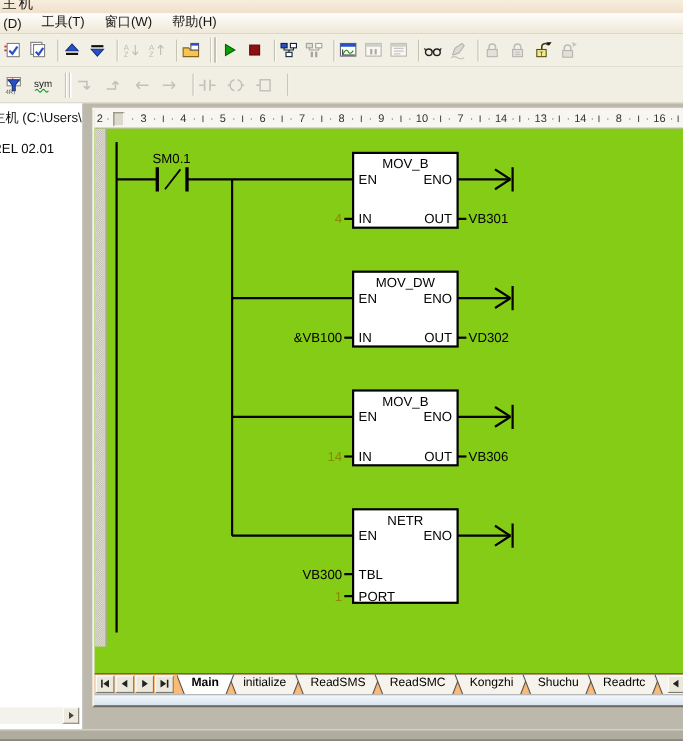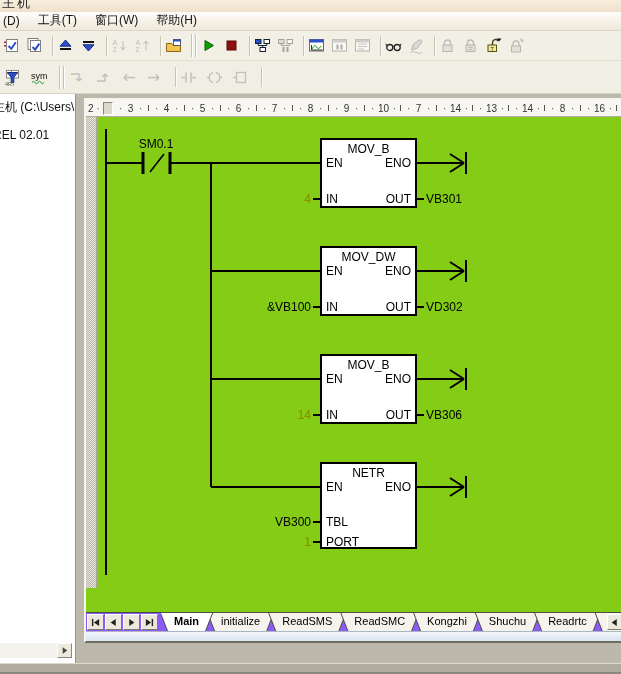--- a/index.html
+++ b/index.html
@@ -41,21 +41,21 @@
   .cw-ruler{height:17px;flex:none;background:#f7f6f0;border-bottom:1px solid #b0aca0;display:flex;align-items:center;font-size:10px;color:#333;overflow:hidden;white-space:nowrap}
   .rnum2{margin-left:2px;color:#333}
   .rbox{width:10px;height:13px;background:#dbd8cc;border:1px solid;border-color:#8a8678 #fff #fff #8a8678;margin:0 3px;flex:none}
   .runit{display:inline-flex;width:36px;flex:none;justify-content:space-between;align-items:center;padding:0 3px}
   .rtick{width:1px;height:6px;background:#555}
   .rdot{color:#555}
   .cw-canvas{flex:1;background:#84cc16;position:relative;overflow:hidden}
   #ladsvg{position:absolute;left:0;top:0}
   #ladsvg text{font-family:"Liberation Sans",sans-serif}
 
-  .cw-tabs{height:19px;flex:none;background:#8b5cf6;border-top:1px solid #4f4c44;display:flex;align-items:center;position:relative;overflow:hidden}
+  .cw-tabs{height:19px;flex:none;background:#fdba74;border-top:1px solid #4f4c44;display:flex;align-items:center;position:relative;overflow:hidden}
   .nav-btn{width:17px;height:16px;margin-left:1px;background:#ebe8dc;border:1px solid;border-color:#fff #7d7a6e #7d7a6e #fff;display:flex;align-items:center;justify-content:center;flex:none}
   .tabs-row{display:flex;margin-left:3px;flex:1;overflow:hidden;height:100%;align-items:stretch}
   .tab{filter:drop-shadow(1px 0 0 #4a4a4a) drop-shadow(-1px 0 0 #4a4a4a);margin-right:-4px;flex:none}
   .tab-shape{clip-path:polygon(0 0,100% 0,calc(100% - 7px) 100%,7px 100%);background:#f5f3eb;height:18px;padding:2px 13px 0;font-size:11px;color:#000;white-space:nowrap}
   .tab.active{z-index:3}
   .tab.active .tab-shape{font-weight:bold;background:#fff}
   .tab-scroll{position:absolute;right:0;top:1px;width:15px;height:16px;background:#ebe8dc;border:1px solid;border-color:#fff #7d7a6e #7d7a6e #fff;display:flex;align-items:center;justify-content:center}
   .cw-hscroll{height:10px;flex:none;background:linear-gradient(#f3f7fb,#d9e4f0);border-top:1px solid #aab6c4}
 
   #statusbar{position:absolute;left:0;top:663px;width:100%;height:11px;background:#b0ac9f;border-top:1px solid #dcd9cf;border-bottom:2px solid #8b877c}

